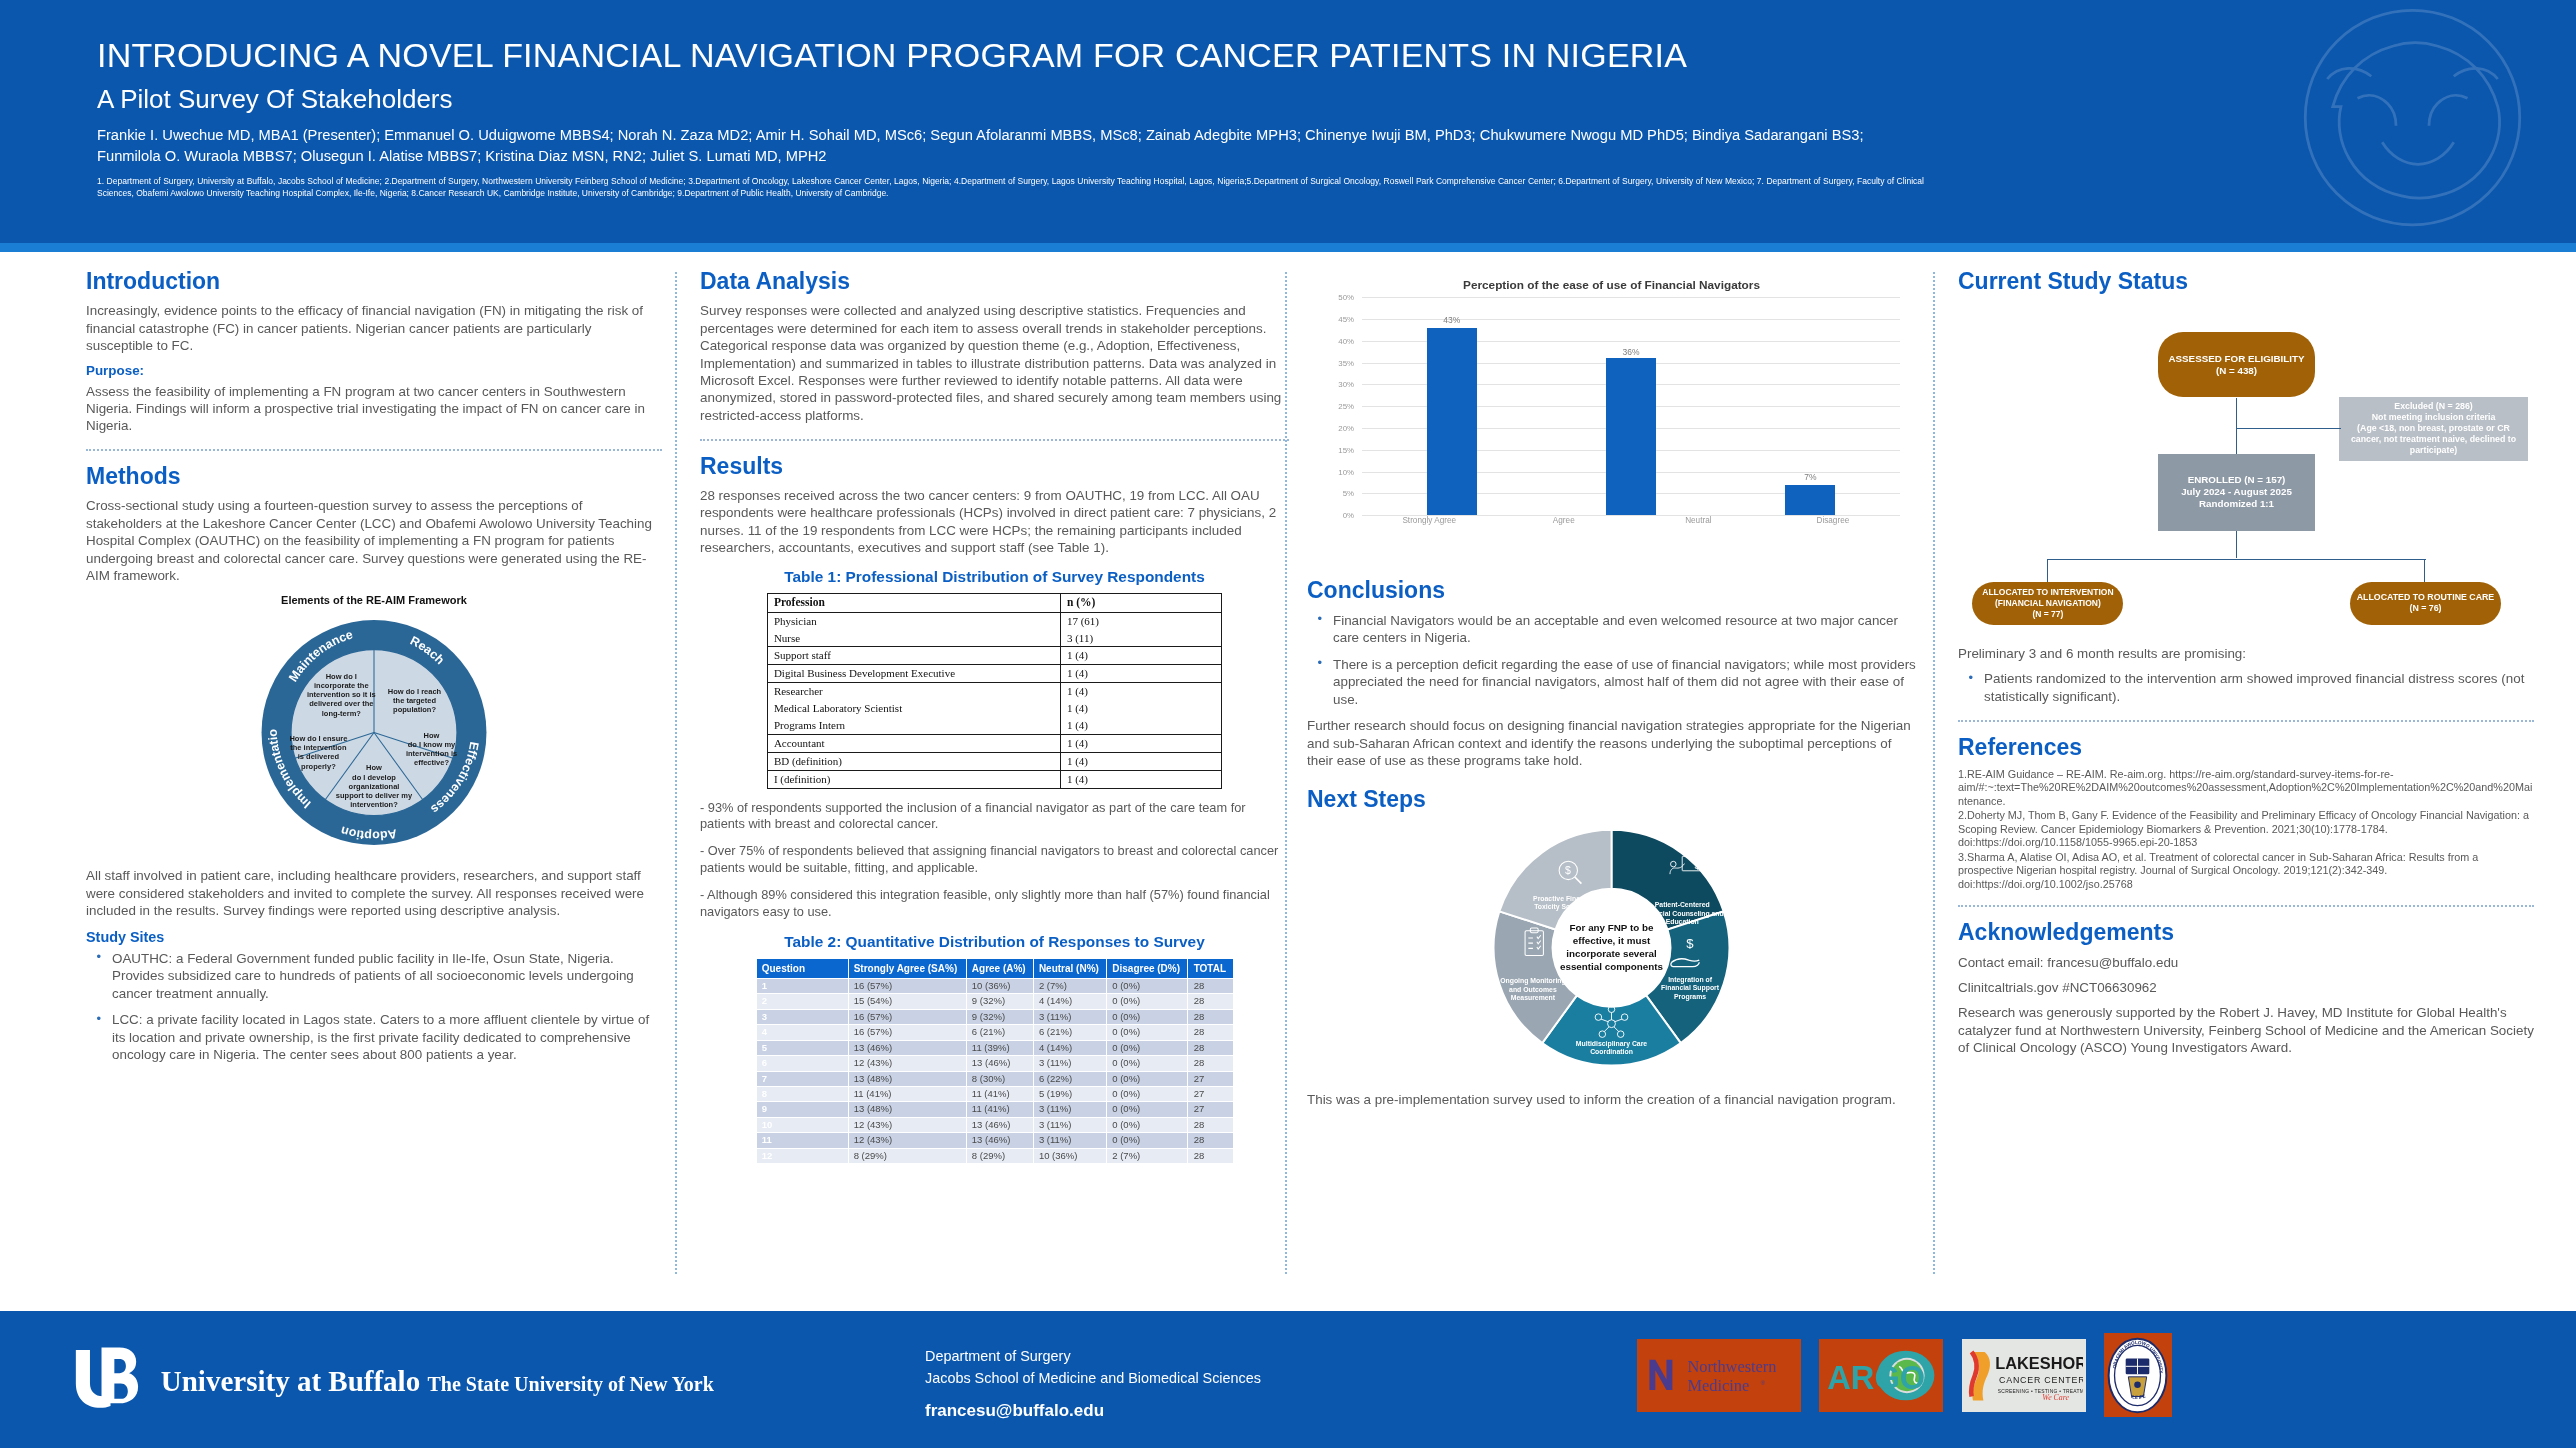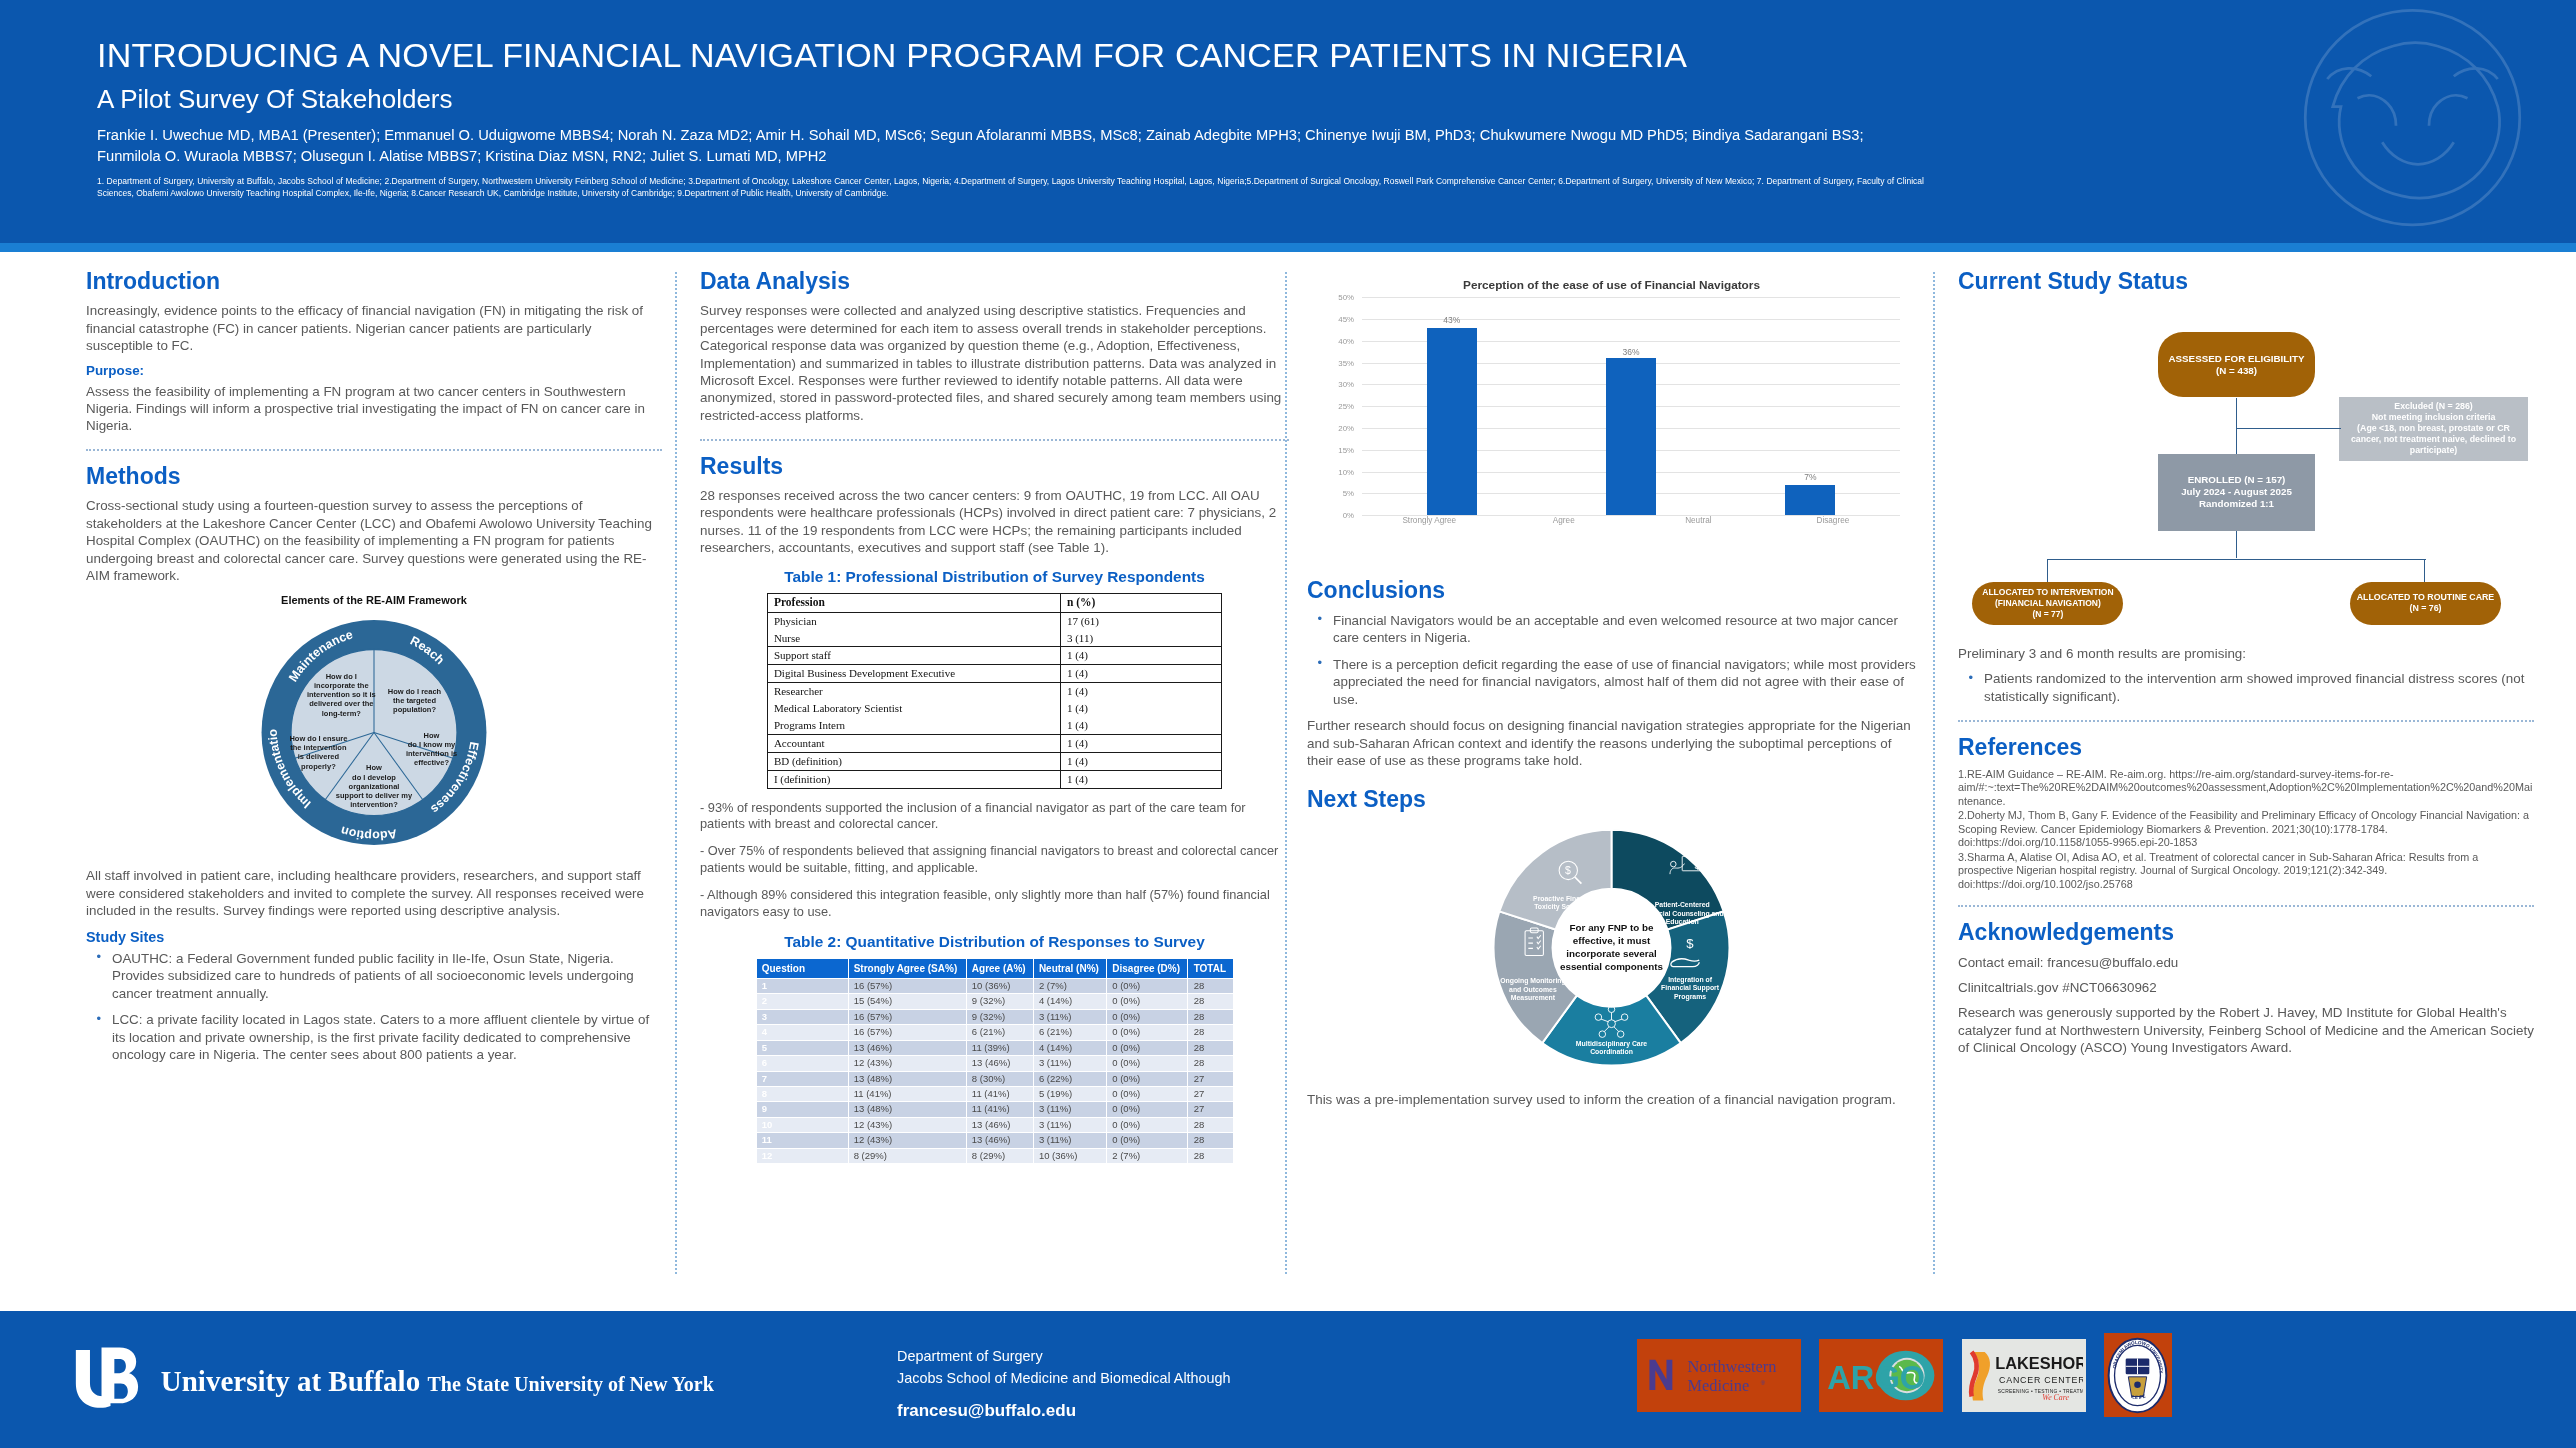--- a/index.html
+++ b/index.html
@@ -130,21 +130,21 @@
   .cgray { background:#8e99a6; }
   .cgray2 { background:#b9bfc6; }
   .cline { position:absolute; background:#2f5d8c; }
 
   
   .footer { position:absolute; left:0; top:1311px; width:2576px; height:138px; background:#0b57ae; }
   .ub-logo { position:absolute; left:72px; top:35px; display:flex; align-items:center; gap:11.8px; }
   .ub-mark { width:77px; height:71px; }
   .ub-text { color:#fff; font-size:29px; font-weight:bold; font-family:"Liberation Serif", serif; white-space:nowrap; }
   .ub-text .light { font-weight:bold; font-size:20px; }
-  .dept { position:absolute; left:897px; top:35px; color:#fff; }
+  .dept { position:absolute; left:925px; top:35px; color:#fff; }
   .dept .l { font-size:14.4px; line-height:1.5; }
   .dept .em { font-size:17px; font-weight:bold; margin-top:11.8px; }
   .logos { position:absolute; left:1637px; top:22px; display:flex; align-items:center; gap:18.3px; }
   .logo-card { background:#c2410c; display:flex; align-items:center; justify-content:center; }
   .nm-card { width:164px; height:73px; }
   .argo-card { width:124px; height:73px; }
   .lake-card { width:124px; height:73px; background:#e4e6e3; }
   .oau-card { width:68px; height:84px; }
 </style>
 </head>
@@ -657,21 +657,21 @@
       </g>
     </svg>
     <div class="ub-text">
       <span>University at Buffalo</span>
       <span class="light">The State University of New York</span>
     </div>
   </div>
 
   <div class="dept">
     <div class="l">Department of Surgery</div>
-    <div class="l">Jacobs School of Medicine and Biomedical Although</div>
+    <div class="l">Jacobs School of Medicine and Biomedical Sciences</div>
     <div class="em">francesu@buffalo.edu</div>
   </div>
 
   <div class="logos">
 
     <div class="logo-card nm-card">
       <svg width="151" height="55" viewBox="0 0 230 84">
         <path d="M8 64V18h9l17 30V18h9v46h-9L17 34v30z" fill="#4b3b8f"></path>
         <text x="66" y="36" font-family="Liberation Serif, serif" font-size="25" fill="#4b3b8f">Northwestern</text>
         <text x="66" y="66" font-family="Liberation Serif, serif" font-size="25" fill="#4b3b8f">Medicine</text>

